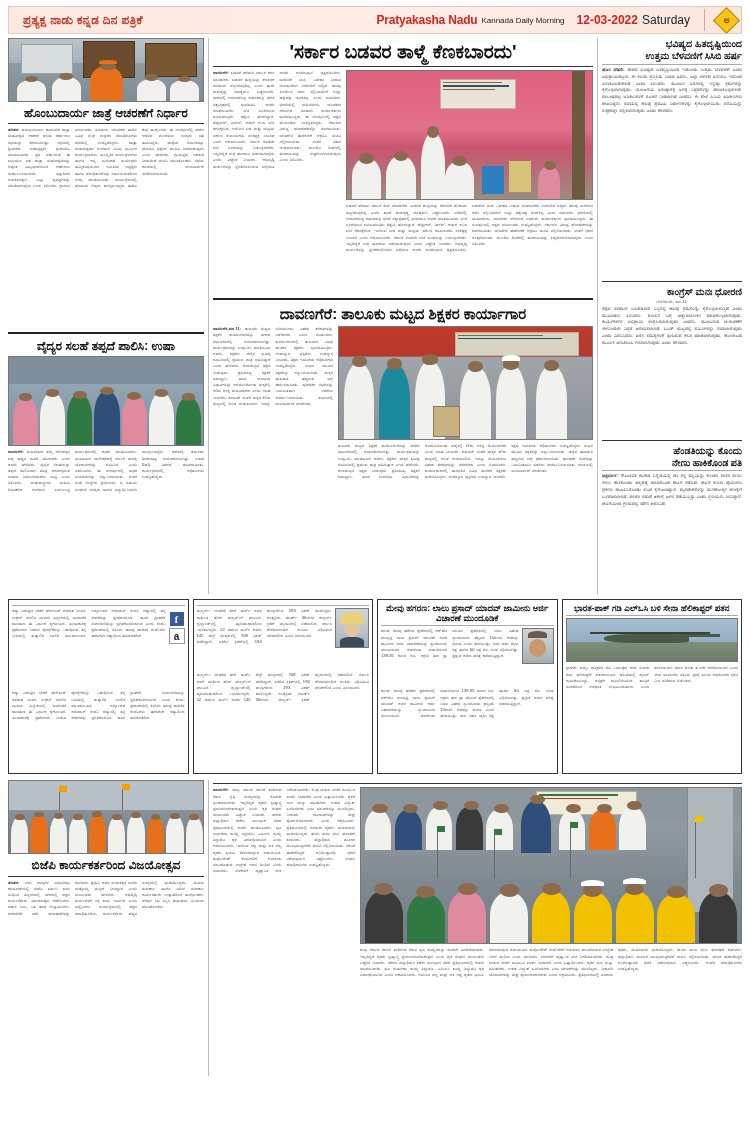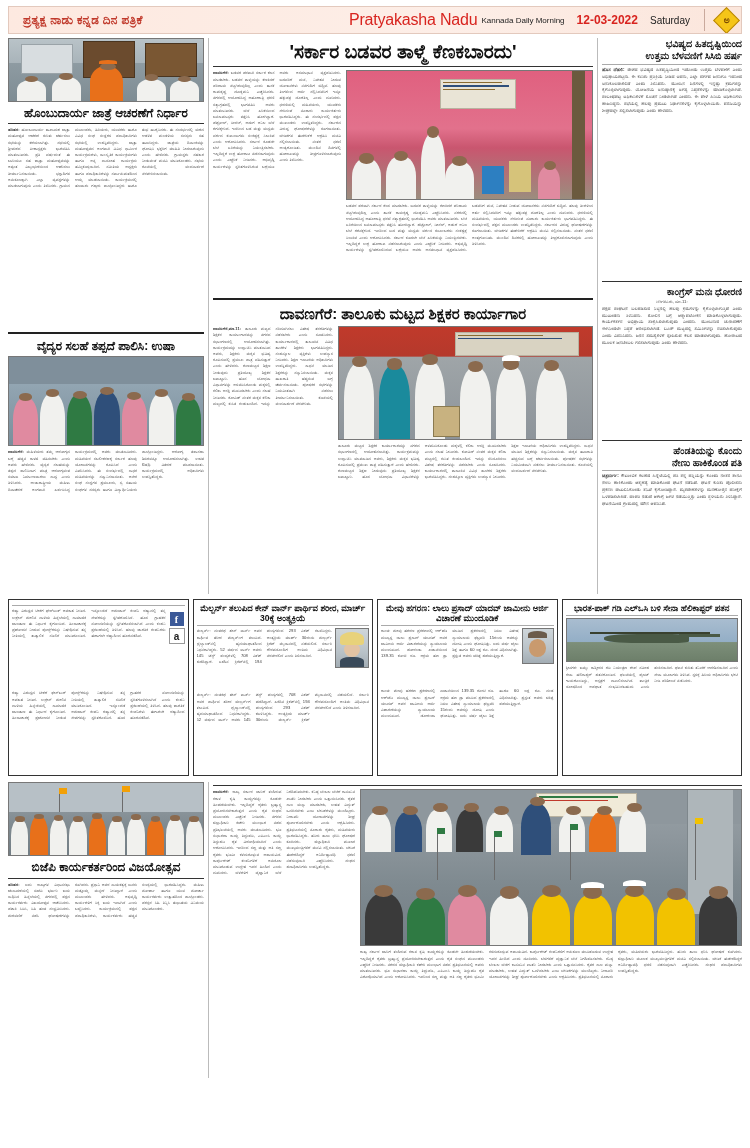--- a/index.html
+++ b/index.html
@@ -8,24 +8,24 @@
         box-sizing:border-box;padding:6px 8px 4px 8px;}
 
   
   .masthead{height:26px;background:linear-gradient(90deg,#fde9e0 0%,#fdeee7 60%,#fbe6dc 100%);
             border:1px solid #e3c9bd;display:flex;align-items:center;position:relative;overflow:hidden;}
   .mh-datetab{background:#d8241f;color:#fff;height:100%;display:flex;align-items:center;
               padding:0 22px 0 14px;font-size:9px;font-weight:bold;letter-spacing:.2px;
               clip-path:polygon(0 0,100% 0,86% 100%,0 100%);min-width:150px;}
   .mh-kantitle{font-size:12px;font-weight:bold;color:#c0392b;margin-left:14px;letter-spacing:.3px;}
   .mh-spacer{flex:1;}
-  .mh-eng{font-size:16px;font-weight:normal;color:#d8241f;letter-spacing:-.2px;}
+  .mh-eng{font-size:12px;font-weight:bold;color:#d8241f;letter-spacing:-.2px;}
   .mh-sub{font-size:8px;color:#222;margin-left:4px;}
   .mh-date{font-size:12px;font-weight:bold;color:#d8241f;margin-left:12px;}
-  .mh-day{font-size:10px;color:#222;margin-left:12px;}
+  .mh-day{font-size:12px;color:#222;margin-left:4px;}
   .mh-logo{width:22px;height:22px;margin:0 4px 0 14px;border-left:1px solid #c9a99c;padding-left:10px;
            display:flex;align-items:center;justify-content:center;}
   .logo-badge{width:17px;height:17px;background:#f5c518;border:1px solid #b8860b;
               transform:rotate(45deg);display:flex;align-items:center;justify-content:center;}
   .logo-badge span{transform:rotate(-45deg);font-size:9px;font-weight:bold;color:#7a4a00;}
 
   
   .body-grid{display:flex;gap:4px;margin-top:4px;}
   .col-left{width:196px;}
   .col-mid{flex:1;}
@@ -256,21 +256,20 @@
         <div class="bodytext cols2 kn" style="flex:1;height:80px;"><span>ರಷ್ಯಾ ವಿರುದ್ಧದ ಟೀಕೆಗೆ ಫೇಸ್‌ಬುಕ್ ಅವಕಾಶ ನೀಡಿದೆ. ಉಕ್ರೇನ್ ಮೇಲಿನ ದಾಳಿಯ ಹಿನ್ನೆಲೆಯಲ್ಲಿ ಸಾಮಾಜಿಕ ಜಾಲತಾಣ ಈ ನಿರ್ಧಾರ ಕೈಗೊಂಡಿದೆ. ಹಿಂಸಾಚಾರಕ್ಕೆ ಪ್ರಚೋದನೆ ನೀಡುವ ಪೋಸ್ಟ್‌ಗಳನ್ನು ನಿಷೇಧಿಸುವ ತನ್ನ ನೀತಿಯಲ್ಲಿ ತಾತ್ಕಾಲಿಕ ಸಡಿಲಿಕೆ ಮಾಡಿಕೊಂಡಿದೆ. ಇನ್ನೊಂದೆಡೆ ಅಮೆಜಾನ್ ಕಂಪನಿ ರಷ್ಯಾದಲ್ಲಿ ತನ್ನ ಸೇವೆಗಳನ್ನು ಸ್ಥಗಿತಗೊಳಿಸಿದೆ. ಹೊಸ ಗ್ರಾಹಕರ ನೋಂದಣಿಯನ್ನು ಸ್ಥಗಿತಗೊಳಿಸಲಾಗಿದೆ ಎಂದು ಕಂಪನಿ ಪ್ರಕಟಣೆಯಲ್ಲಿ ತಿಳಿಸಿದೆ. ಹಲವು ಜಾಗತಿಕ ಕಂಪನಿಗಳು ಈಗಾಗಲೇ ರಷ್ಯಾದಿಂದ ಹೊರನಡೆದಿವೆ.</span></div>
         <div class="fb-icons" style="flex-direction:column;padding-top:4px;">
           <div class="fbi">f</div>
           <div class="fai">a</div>
         </div>
       </div>
       <div class="bodytext cols3 kn" style="height:62px;margin-top:2px;"><span>ರಷ್ಯಾ ವಿರುದ್ಧದ ಟೀಕೆಗೆ ಫೇಸ್‌ಬುಕ್ ಅವಕಾಶ ನೀಡಿದೆ. ಉಕ್ರೇನ್ ಮೇಲಿನ ದಾಳಿಯ ಹಿನ್ನೆಲೆಯಲ್ಲಿ ಸಾಮಾಜಿಕ ಜಾಲತಾಣ ಈ ನಿರ್ಧಾರ ಕೈಗೊಂಡಿದೆ. ಹಿಂಸಾಚಾರಕ್ಕೆ ಪ್ರಚೋದನೆ ನೀಡುವ ಪೋಸ್ಟ್‌ಗಳನ್ನು ನಿಷೇಧಿಸುವ ತನ್ನ ನೀತಿಯಲ್ಲಿ ತಾತ್ಕಾಲಿಕ ಸಡಿಲಿಕೆ ಮಾಡಿಕೊಂಡಿದೆ. ಇನ್ನೊಂದೆಡೆ ಅಮೆಜಾನ್ ಕಂಪನಿ ರಷ್ಯಾದಲ್ಲಿ ತನ್ನ ಸೇವೆಗಳನ್ನು ಸ್ಥಗಿತಗೊಳಿಸಿದೆ. ಹೊಸ ಗ್ರಾಹಕರ ನೋಂದಣಿಯನ್ನು ಸ್ಥಗಿತಗೊಳಿಸಲಾಗಿದೆ ಎಂದು ಕಂಪನಿ ಪ್ರಕಟಣೆಯಲ್ಲಿ ತಿಳಿಸಿದೆ. ಹಲವು ಜಾಗತಿಕ ಕಂಪನಿಗಳು ಈಗಾಗಲೇ ರಷ್ಯಾದಿಂದ ಹೊರನಡೆದಿವೆ.</span></div>
     </div>
 
     <div class="box">
-      <div class="hl hl-xs kn">ಮೆಲ್ಬರ್ನ್ ತಲುಪಿದ ಕೇನ್ ವಾರ್ನ್ ಪಾರ್ಥಿವ ಶರೀರ, ಮಾರ್ಚ್ 30ಕ್ಕೆ ಅಂತ್ಯಕ್ರಿಯೆ</div>
       <div class="rule-thin"></div>
       <div style="display:flex;gap:3px;">
         <div class="bodytext cols2 kn" style="flex:1;height:62px;"><span>ಮೆಲ್ಬರ್ನ್: ದಂತಕಥೆ ಶೇನ್ ವಾರ್ನ್ ಅವರ ಪಾರ್ಥಿವ ಶರೀರ ಮೆಲ್ಬರ್ನ್‌ಗೆ ತಲುಪಿದೆ. ಥೈಲ್ಯಾಂಡ್‌ನಲ್ಲಿ ಹೃದಯಾಘಾತದಿಂದ ನಿಧನರಾಗಿದ್ದರು. 52 ವರ್ಷದ ವಾರ್ನ್ ಅವರು 145 ಟೆಸ್ಟ್ ಪಂದ್ಯಗಳಲ್ಲಿ 708 ವಿಕೆಟ್ ಪಡೆದಿದ್ದಾರೆ. ಏಕದಿನ ಕ್ರಿಕೆಟ್‌ನಲ್ಲಿ 194 ಪಂದ್ಯಗಳಿಂದ 293 ವಿಕೆಟ್ ಕಬಳಿಸಿದ್ದರು. ಅಂತ್ಯಕ್ರಿಯೆ ಮಾರ್ಚ್ 30ರಂದು ಮೆಲ್ಬರ್ನ್ ಕ್ರಿಕೆಟ್ ಮೈದಾನದಲ್ಲಿ ನಡೆಯಲಿದೆ. ಸರ್ಕಾರಿ ಗೌರವದೊಂದಿಗೆ ಅಂತಿಮ ವಿಧಿವಿಧಾನ ನೆರವೇರಲಿದೆ ಎಂದು ತಿಳಿಸಲಾಗಿದೆ.</span></div>
         <div class="photo ph-portrait" style="width:32px;height:38px;">
           <div class="head" style="left:24%;bottom:26%;width:52%;height:42%;background:#e3c3a3;"></div>
           <div style="position:absolute;left:14%;top:6%;width:72%;height:34%;background:#e8d27a;border-radius:50% 50% 20% 20%;"></div>
           <div class="fig" style="left:12%;width:76%;height:26%;background:#3a4a5a;border-radius:40% 40% 0 0;"></div>
         </div>
       </div>
       <div class="bodytext cols3 kn" style="height:80px;margin-top:2px;"><span>ಮೆಲ್ಬರ್ನ್: ದಂತಕಥೆ ಶೇನ್ ವಾರ್ನ್ ಅವರ ಪಾರ್ಥಿವ ಶರೀರ ಮೆಲ್ಬರ್ನ್‌ಗೆ ತಲುಪಿದೆ. ಥೈಲ್ಯಾಂಡ್‌ನಲ್ಲಿ ಹೃದಯಾಘಾತದಿಂದ ನಿಧನರಾಗಿದ್ದರು. 52 ವರ್ಷದ ವಾರ್ನ್ ಅವರು 145 ಟೆಸ್ಟ್ ಪಂದ್ಯಗಳಲ್ಲಿ 708 ವಿಕೆಟ್ ಪಡೆದಿದ್ದಾರೆ. ಏಕದಿನ ಕ್ರಿಕೆಟ್‌ನಲ್ಲಿ 194 ಪಂದ್ಯಗಳಿಂದ 293 ವಿಕೆಟ್ ಕಬಳಿಸಿದ್ದರು. ಅಂತ್ಯಕ್ರಿಯೆ ಮಾರ್ಚ್ 30ರಂದು ಮೆಲ್ಬರ್ನ್ ಕ್ರಿಕೆಟ್ ಮೈದಾನದಲ್ಲಿ ನಡೆಯಲಿದೆ. ಸರ್ಕಾರಿ ಗೌರವದೊಂದಿಗೆ ಅಂತಿಮ ವಿಧಿವಿಧಾನ ನೆರವೇರಲಿದೆ ಎಂದು ತಿಳಿಸಲಾಗಿದೆ.</span></div>

